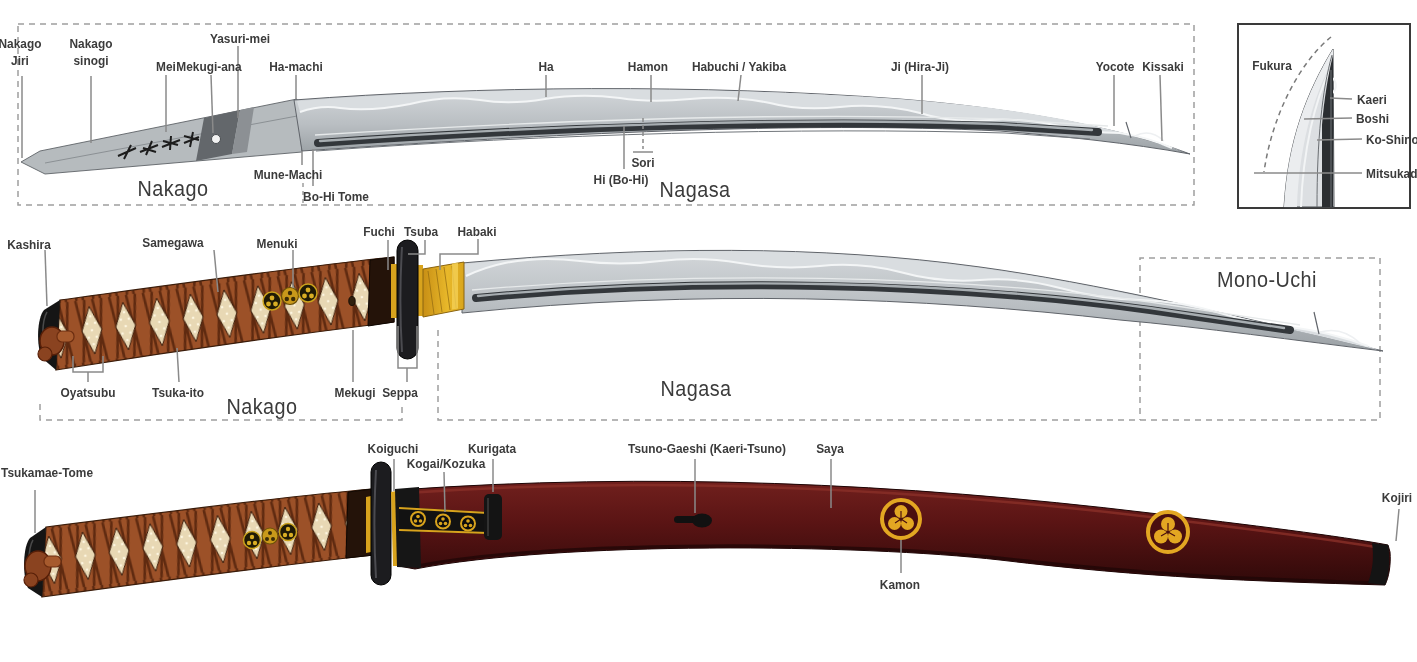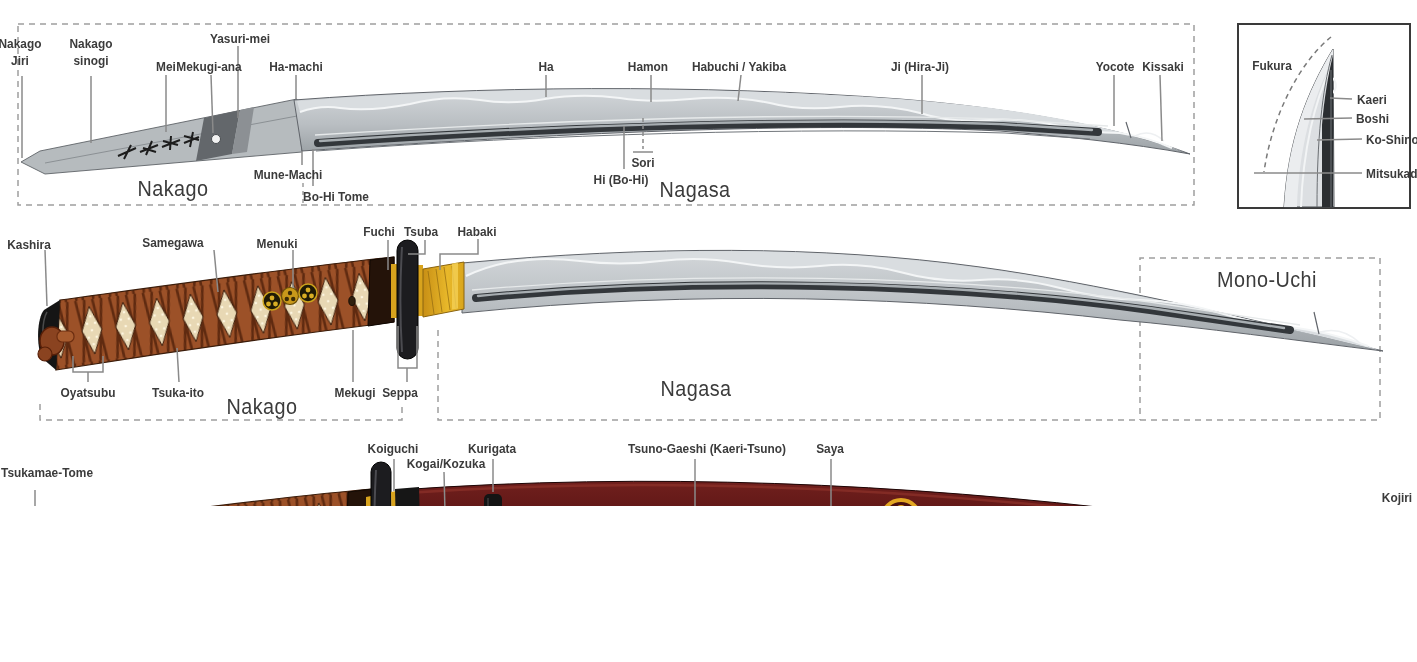--- a/index.html
+++ b/index.html
@@ -1,16 +1,16 @@
 <!DOCTYPE html>
 <html><head>
 <meta charset="utf-8">
 <style>
   html,body{margin:0;padding:0;background:#fff;}
-  #stage{position:relative;width:1417px;height:506px;background:#ffffff;overflow:hidden;
+  #stage{position:relative;width:1417px;height:662px;background:#ffffff;overflow:hidden;
          font-family:"Liberation Sans","DejaVu Sans",sans-serif;}
   svg{position:absolute;left:0;top:0;}
   .lbl{position:absolute;font-size:13.5px;font-weight:bold;color:#3b3b3b;white-space:nowrap;
        transform:translateX(-50%) scaleX(.88);line-height:1.25;}
   .lbl.la{transform:scaleX(.88);transform-origin:0 50%;}
   .lbl.pre{white-space:pre-line;text-align:center;}
   .sec{position:absolute;font-size:22px;font-weight:normal;color:#3b3b3b;letter-spacing:.5px;
        transform:translateX(-50%) scaleX(.9);white-space:nowrap;}
 </style>
 </head>

